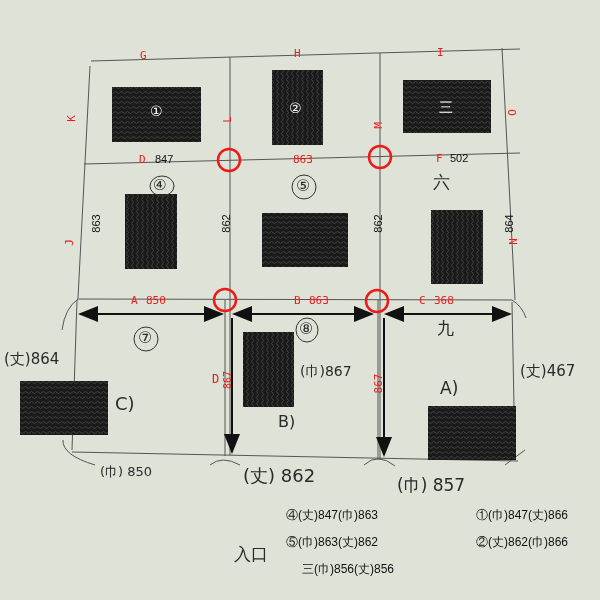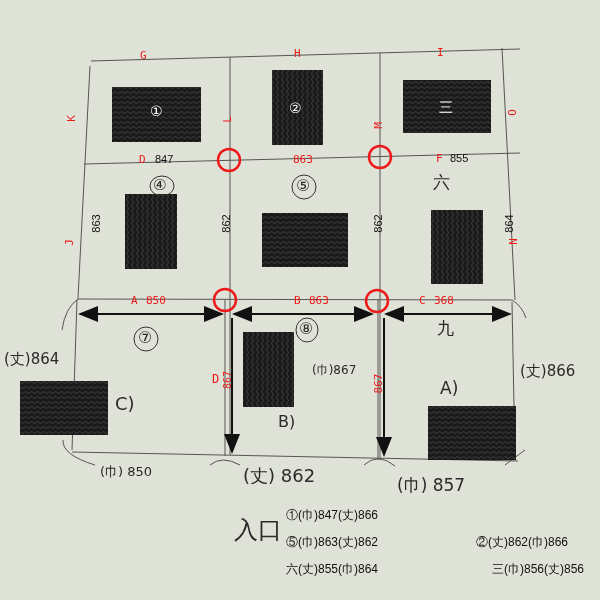--- a/index.html
+++ b/index.html
@@ -118,55 +118,55 @@
   <span class="lbl red rot" style="left:66px;top:237px">J</span>
   <span class="lbl red rot" style="left:509px;top:107px">O</span>
   <span class="lbl red rot" style="left:510px;top:236px">N</span>
   <span class="lbl red rot" style="left:224px;top:114px">L</span>
   <span class="lbl red rot" style="left:375px;top:120px">M</span>
 
   <span class="lbl red" style="left:139px;top:154px">D</span>
   <span class="lbl blk" style="left:155px;top:154px">847</span>
   <span class="lbl red" style="left:293px;top:154px">863</span>
   <span class="lbl red" style="left:436px;top:153px">F</span>
-  <span class="lbl blk" style="left:450px;top:153px">855</span>
+  <span class="lbl blk" style="left:450px;top:153px">502</span>
 
   <span class="lbl blk rot" style="left:87px;top:218px">863</span>
   <span class="lbl blk rot" style="left:217px;top:218px">862</span>
   <span class="lbl blk rot" style="left:369px;top:218px">862</span>
   <span class="lbl blk rot" style="left:500px;top:218px">864</span>
 
   <span class="lbl red" style="left:131px;top:295px">A</span>
   <span class="lbl red" style="left:146px;top:295px">850</span>
   <span class="lbl red" style="left:294px;top:295px">B</span>
   <span class="lbl red" style="left:309px;top:295px">863</span>
   <span class="lbl red" style="left:419px;top:295px">C</span>
   <span class="lbl red" style="left:434px;top:295px">368</span>
 
   <span class="lbl red" style="left:212px;top:373px;font-size:12px">D</span>
   <span class="lbl red rot" style="left:219px;top:375px;font-size:10px">867</span>
   <span class="lbl red rot" style="left:369px;top:378px">867</span>
 
   <span class="lbl hand" style="left:4px;top:352px;font-size:15px">(丈)864</span>
   <span class="lbl hand" style="left:115px;top:395px;font-size:18px">C)</span>
   <span class="lbl hand" style="left:278px;top:414px;font-size:16px">B)</span>
-  <span class="lbl hand" style="left:312px;top:364px;font-size:12px">(巾)867</span>
+  <span class="lbl hand" style="left:300px;top:364px;font-size:14px">(巾)867</span>
   <span class="lbl hand" style="left:440px;top:380px;font-size:17px">A)</span>
-  <span class="lbl hand" style="left:520px;top:364px;font-size:15px">(丈)866</span>
+  <span class="lbl hand" style="left:520px;top:364px;font-size:15px">(丈)467</span>
   <span class="lbl hand" style="left:100px;top:465px;font-size:13px">(巾) 850</span>
   <span class="lbl hand" style="left:243px;top:467px;font-size:18px">(丈) 862</span>
   <span class="lbl hand" style="left:397px;top:477px;font-size:17px">(巾) 857</span>
-  <span class="lbl hand" style="left:234px;top:518px;font-size:24px">入口</span>
+  <span class="lbl hand" style="left:234px;top:546px;font-size:17px">入口</span>
 
   <div class="legend">
     <div class="row">
+      <span class="cell">④(丈)847(巾)863</span>
       <span class="cell r">①(巾)847(丈)866</span>
     </div>
     <div class="row">
       <span class="cell">⑤(巾)863(丈)862</span>
       <span class="cell r">②(丈)862(巾)866</span>
     </div>
     <div class="row">
-      <span class="cell">六(丈)855(巾)864</span>
       <span class="cell r" style="padding-left:16px">三(巾)856(丈)856</span>
     </div>
   </div>
 </div>
 
 </body></html>

